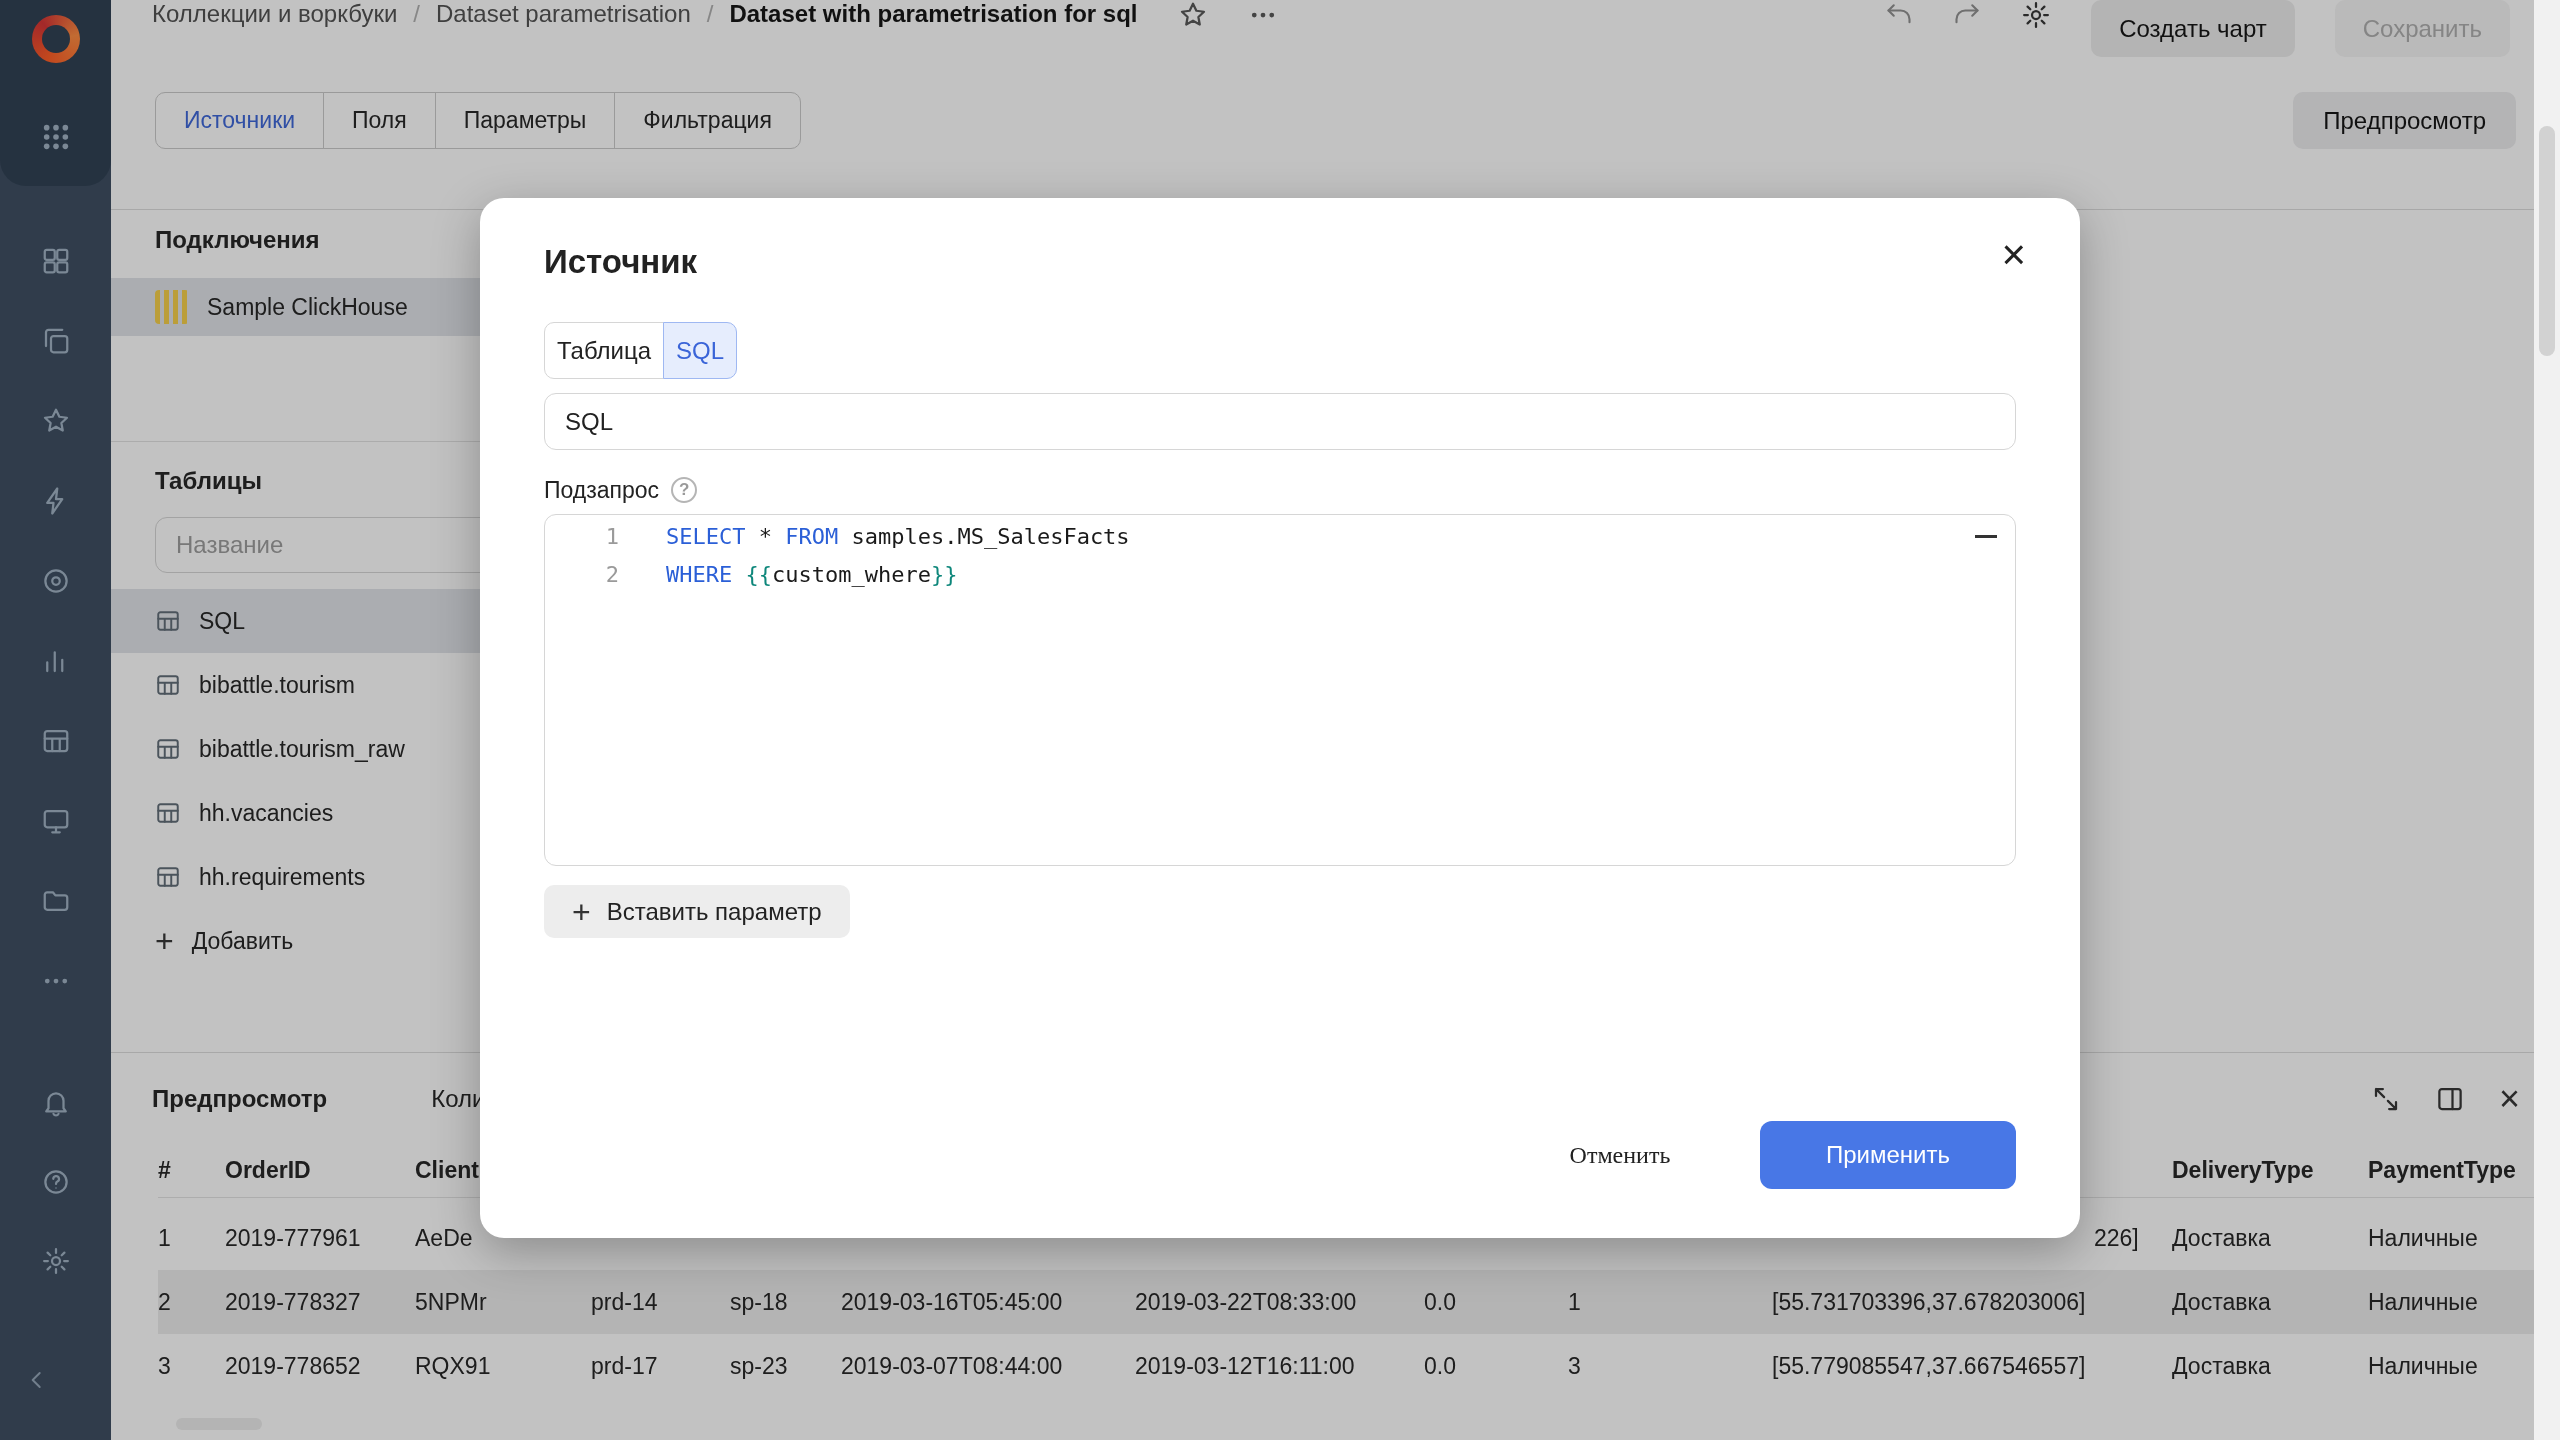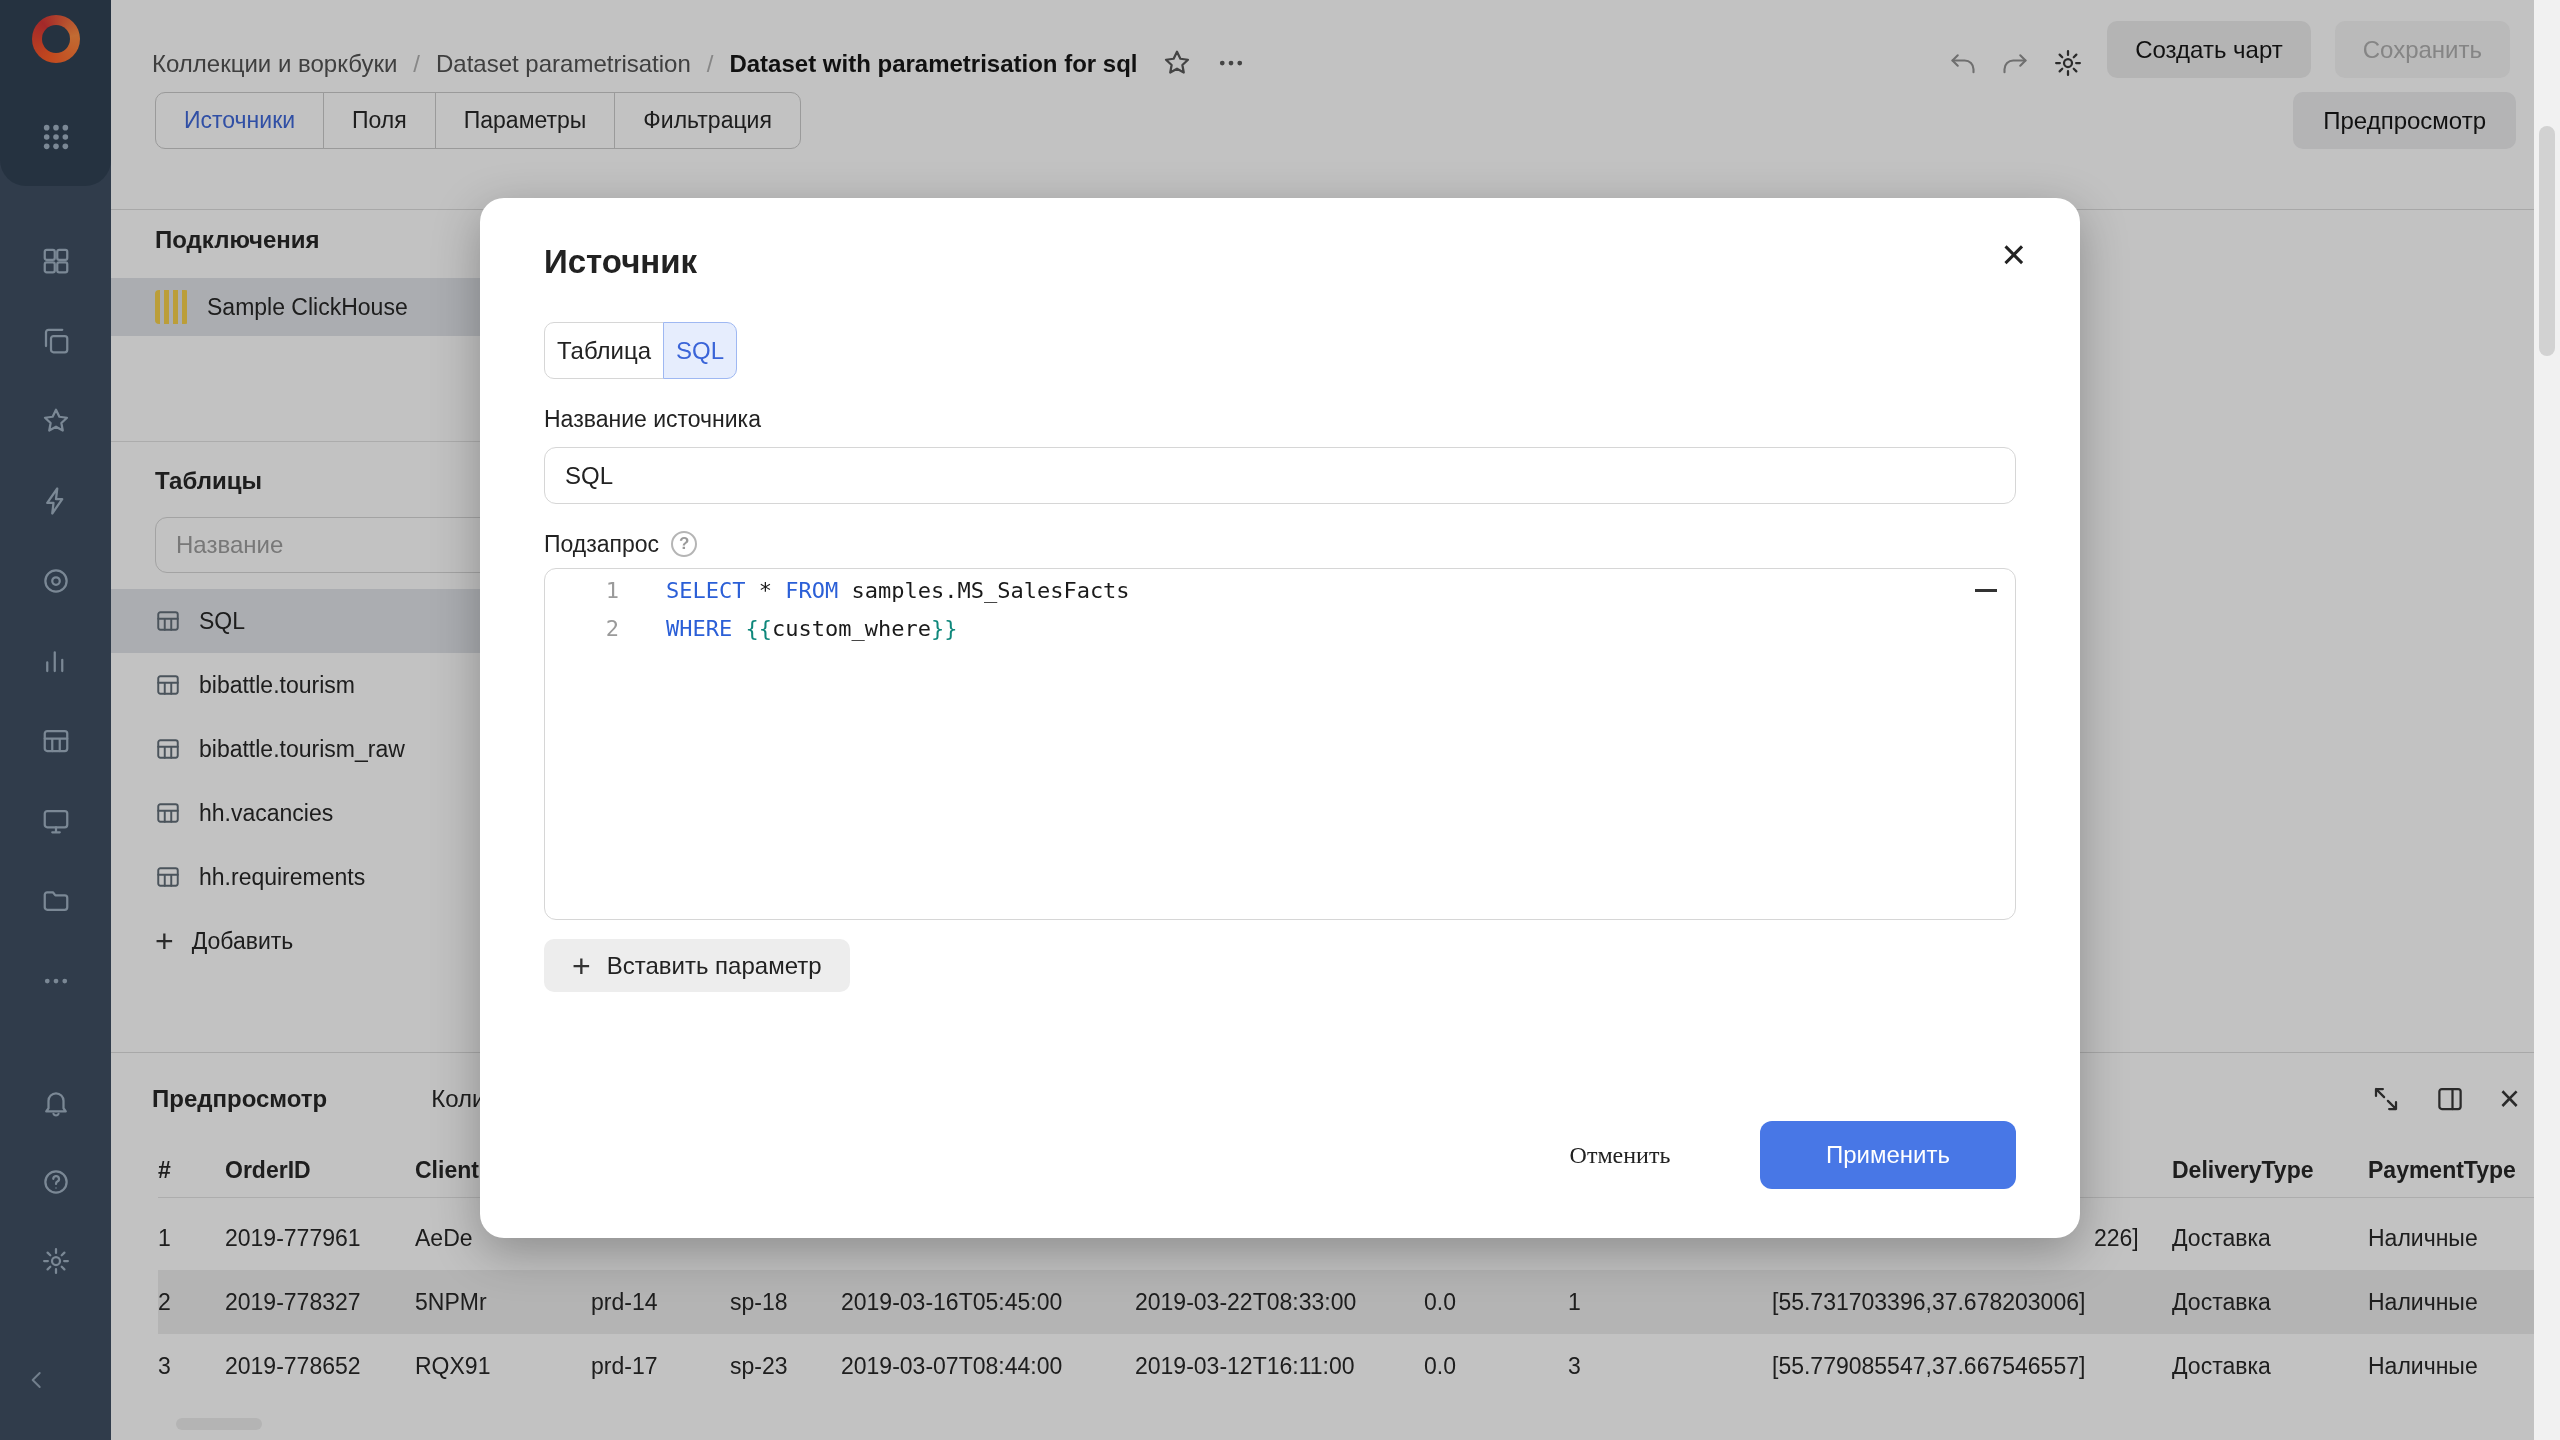--- a/index.html
+++ b/index.html
@@ -20,21 +20,21 @@
   .nav-icon { width:111px; height:80px; display:flex; align-items:center; justify-content:center;
               color:#9fb1c3; cursor:pointer; }
   .sidebar-bottom { position:absolute; bottom:0; width:100%; display:flex; flex-direction:column; }
   .sidebar-bottom .nav-icon { height:60px; }
   .sb-bell { margin-top:0; } .sb-help { margin-top:20px; } .sb-gear { margin-top:19px; }
   .collapse-row { margin-top:59px; margin-bottom:30px; height:60px; display:flex; align-items:center;
                   padding-left:24px; color:#93a5b7; cursor:pointer; }
 
   
   .topbar { position:absolute; left:111px; top:0; right:0; height:78px; background:#fff;
-            display:flex; align-items:flex-end; padding:0 50px 0 41px; gap:24px; }
+            display:flex; align-items:flex-start; padding:0 50px 0 41px; gap:40px; }
   .breadcrumb { display:flex; align-items:center; gap:16px; font-size:24px; }
   .bc-item { color:#4f4f4f; cursor:pointer; white-space:nowrap; }
   .bc-item.last { color:#111; font-weight:bold; }
   .bc-sep { color:#b0b0b0; }
   .tb-icon { display:flex; align-items:center; justify-content:center; color:#555; cursor:pointer; }
   .tb-icon.subtle { color:#8f8f8f; }
   .tb-icon.dark { color:#333; }
   .spacer { flex:1; }
   .btn { height:57px; border:none; border-radius:10px; padding:0 28px; font-size:24px;
          font-family:inherit; display:flex; align-items:center; cursor:pointer; white-space:nowrap; }
@@ -455,21 +455,20 @@
 
   <div class="dim"></div>
 
   <div class="modal">
     <span class="modal-close">×</span>
     <div class="modal-title">Источник</div>
     <div class="seg modal-tabs" id="modal-tabs">
         <div class="mtab">Таблица</div>
         <div class="mtab active">SQL</div>
       </div>
-    <div class="field-label">Название источника</div>
     <input class="text-input" value="SQL" style="">
     <div class="field-label">
       <span>Подзапрос</span>
       <span class="help-circ">?</span>
     </div>
     <div class="code">
       <div id="code-lines">
           <div class="code-line">
             <span class="code-num">1</span>
             <span class="code-text"><span class="tok-kw">SELECT</span><span class="tok-pl"> * </span><span class="tok-kw">FROM</span><span class="tok-pl"> samples.MS_SalesFacts</span></span>

